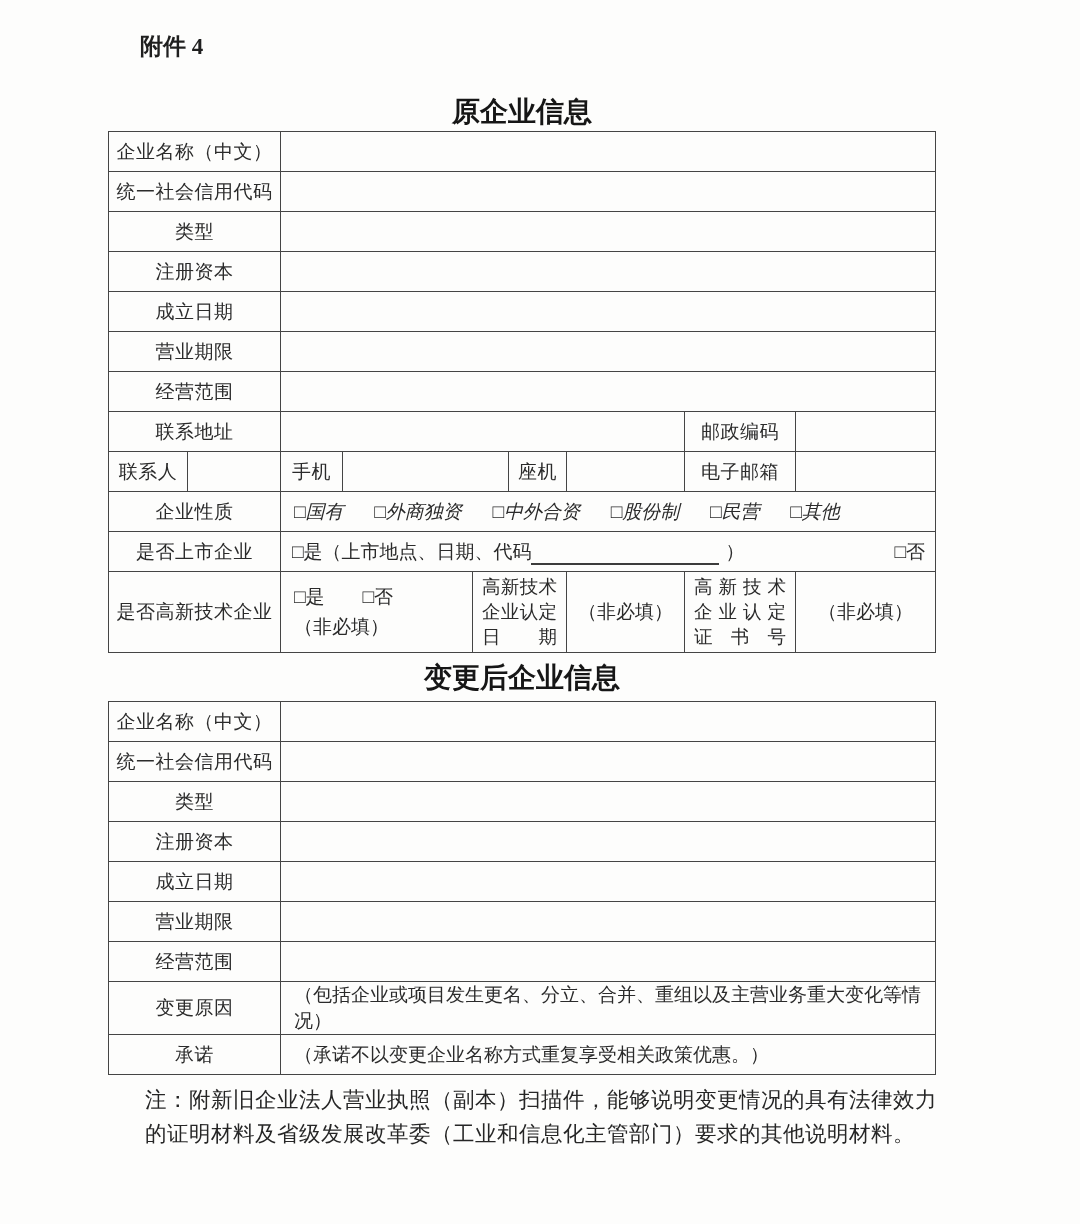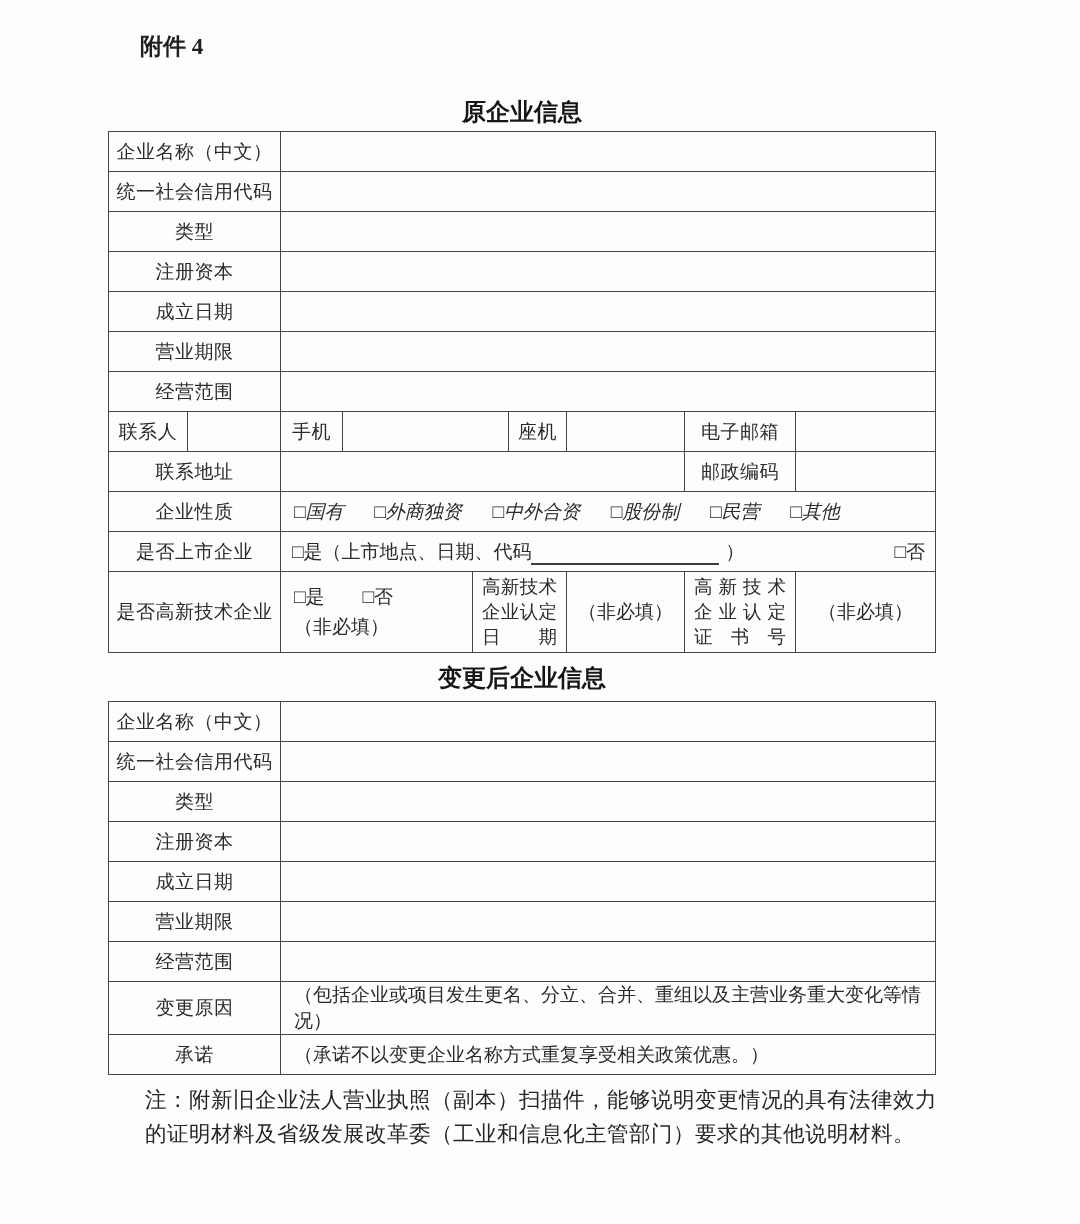--- a/index.html
+++ b/index.html
@@ -10,21 +10,21 @@
   }
   .page{width:1044px;height:1224px;padding-top:32px;box-sizing:border-box;}
   .attachment{
     padding-left:140px;font-size:23px;font-weight:bold;line-height:30px;color:#1f1f1f;
   }
   .doc-title{
     margin:14px 0 0 0;text-align:center;font-size:36px;font-weight:bold;
     letter-spacing:2px;line-height:44px;color:#111;
   }
   .section-heading{
-    margin:0;text-align:center;font-size:24px;font-weight:bold;line-height:32px;color:#161616;
+    margin:0;text-align:center;font-size:28px;font-weight:bold;line-height:32px;color:#161616;
   }
   .heading-1{margin-top:34px;}
   .heading-2{margin-top:9px;}
   table.form{
     width:827px;margin:3px auto 0 auto;border-collapse:collapse;table-layout:fixed;
   }
   table.t2{margin-top:7px;}
   td{
     border:1px solid #454545;font-size:19px;vertical-align:middle;
     padding:0;overflow:hidden;
@@ -101,34 +101,34 @@
     <tr class="h40">
       <td class="lbl" colspan="2">营业期限</td>
       <td class="val" colspan="7"></td>
     </tr>
     <tr class="h40">
       <td class="lbl" colspan="2">经营范围</td>
       <td class="val" colspan="7"></td>
     </tr>
 
     <tr class="h40">
+      <td class="lbl" colspan="2">联系地址</td>
+      <td class="val" colspan="5"></td>
+      <td class="lbl">邮政编码</td>
+      <td class="val"></td>
+    </tr>
+
+    <tr class="h40">
       <td class="lbl">联系人</td>
       <td class="val"></td>
       <td class="lbl">手机</td>
       <td class="val" colspan="2"></td>
       <td class="lbl">座机</td>
       <td class="val"></td>
       <td class="lbl">电子邮箱</td>
-      <td class="val"></td>
-    </tr>
-
-    <tr class="h40">
-      <td class="lbl" colspan="2">联系地址</td>
-      <td class="val" colspan="5"></td>
-      <td class="lbl">邮政编码</td>
       <td class="val"></td>
     </tr>
 
     <tr class="h40">
       <td class="lbl" colspan="2">企业性质</td>
       <td class="left options-cell" colspan="7">
         <span class="opt">□国有</span>
         <span class="opt">□外商独资</span>
         <span class="opt">□中外合资</span>
         <span class="opt">□股份制</span>

